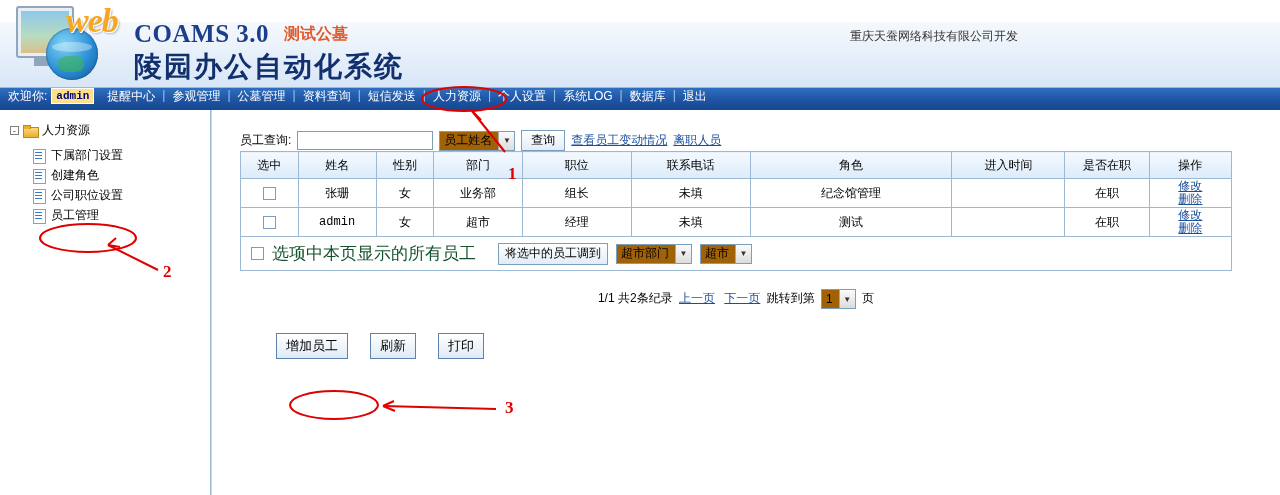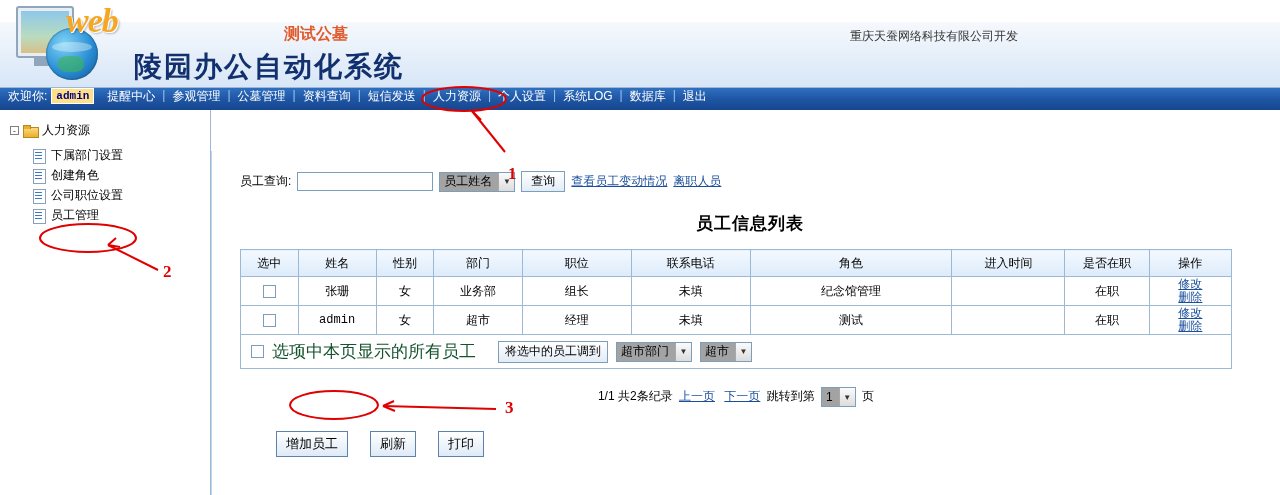--- a/index.html
+++ b/index.html
@@ -180,39 +180,38 @@
     cursor: pointer;
   }
   .tree-item span.lbl { line-height: 20px; }
 
   .content {
     flex: 1;
     background: #ffffff;
     border-left: 1px solid #c3d6ea;
     padding: 10px 20px 17px 28px;
     position: relative;
-    margin-top: 41px;
   }
 
   
   .searchrow {
     display: flex; align-items: center; gap: 6px;
     margin: 10px 0 0 0;
   }
   .searchlabel { font-size: 12px; color: #000; }
   .search-input {
     width: 136px; height: 19px;
     border: 1px solid #7b9ebd;
     font-size: 12px; padding: 1px 3px;
     background: #fff;
   }
   .sel {
     height: 20px;
     border: 1px solid #7b9ebd;
-    background: #a3a3a3;
+    background: #a16207;
     font-size: 12px;
     display: inline-flex; align-items: center;
     padding: 0 0 0 4px;
     color: #000;
     cursor: pointer;
   }
   .sel .caret {
     width: 16px; height: 18px;
     background: linear-gradient(to bottom, #fbfbfb, #dcdcdc);
     border-left: 1px solid #a8a8a8;
@@ -328,20 +327,21 @@
     <div class="company-text">重庆天蚕网络科技有限公司开发</div>
 
     <div class="logo-globe">
       <div class="monitor">
         <div class="monitor-screen"></div>
       </div>
       <div class="monitor-base"></div>
       <div class="globe-circle"></div>
     </div>
     <div class="web-word">web</div>
+    <div class="brand-coams">COAMS 3.0</div>
     <div class="brand-test">测试公墓</div>
     <div class="brand-cn">陵园办公自动化系统</div>
   </div>
 
   <div class="navbar">
     <span class="nav-welcome">欢迎你:</span>
     <span class="nav-user">admin</span>
     <a class="nav-item">提醒中心</a>
       <span class="nav-sep">|</span>
     <a class="nav-item">参观管理</a>
@@ -398,21 +398,20 @@
         <input class="search-input" type="text" placeholder="" style="">
         <span class="sel">
           <span>员工姓名</span>
           <span class="caret">▼</span>
         </span>
         <button class="btn">查询</button>
         <a class="link">查看员工变动情况</a>
         <a class="link">离职人员</a>
       </div>
 
-      <div class="page-title">员工信息列表</div>
 
       <table class="emp">
         <thead>
           <tr>
             <th style="width:56px">选中</th>
             <th style="width:76px">姓名</th>
             <th style="width:56px">性别</th>
             <th style="width:86px">部门</th>
             <th style="width:106px">职位</th>
             <th style="width:116px">联系电话</th>

